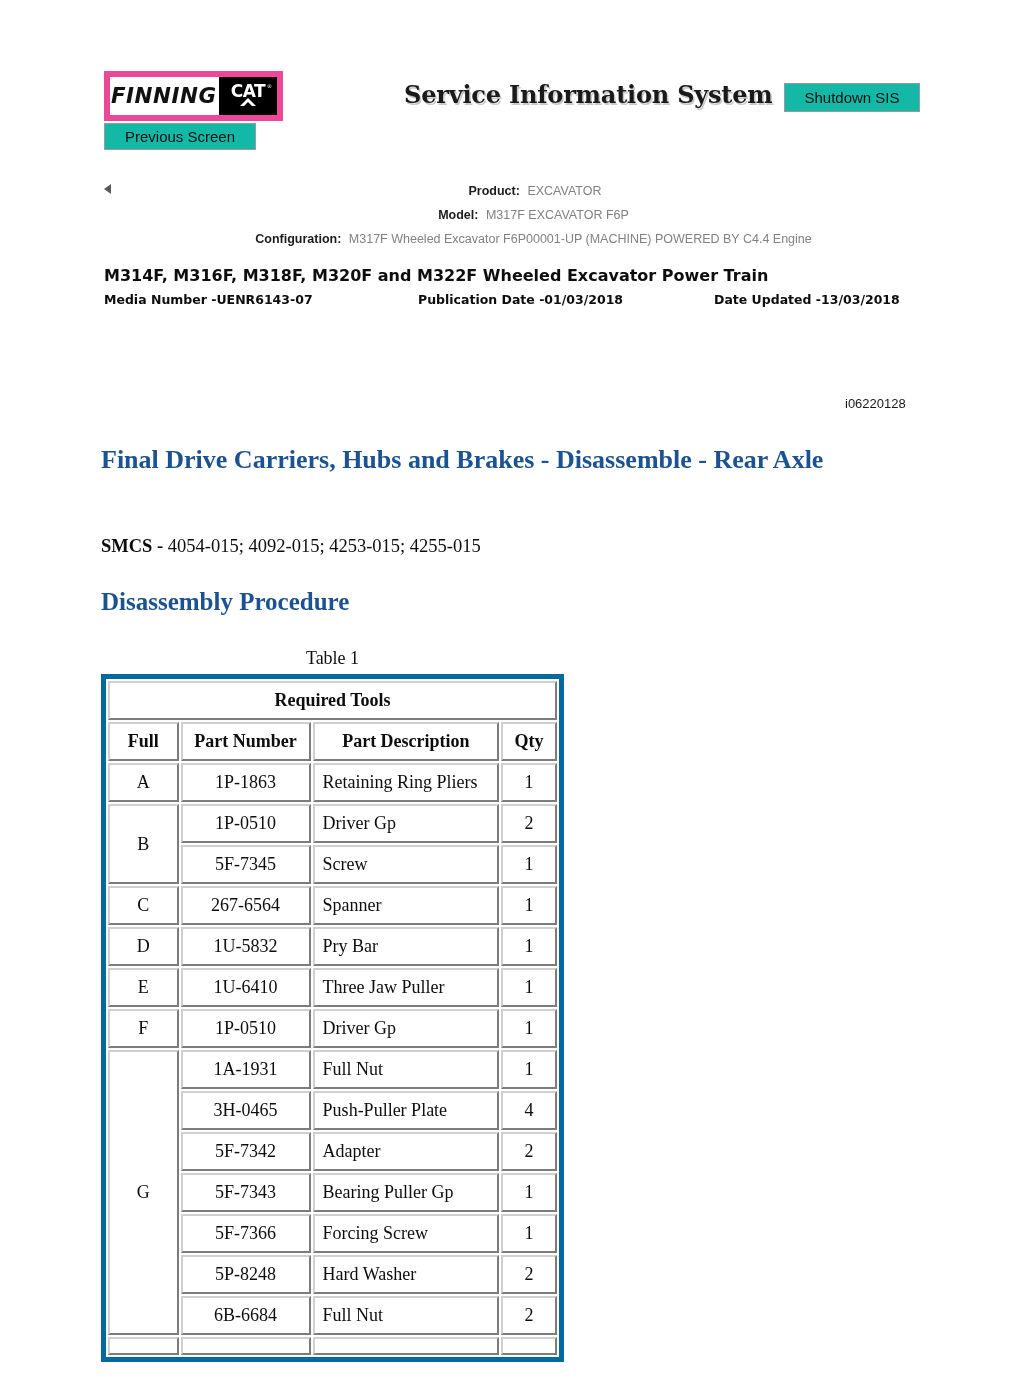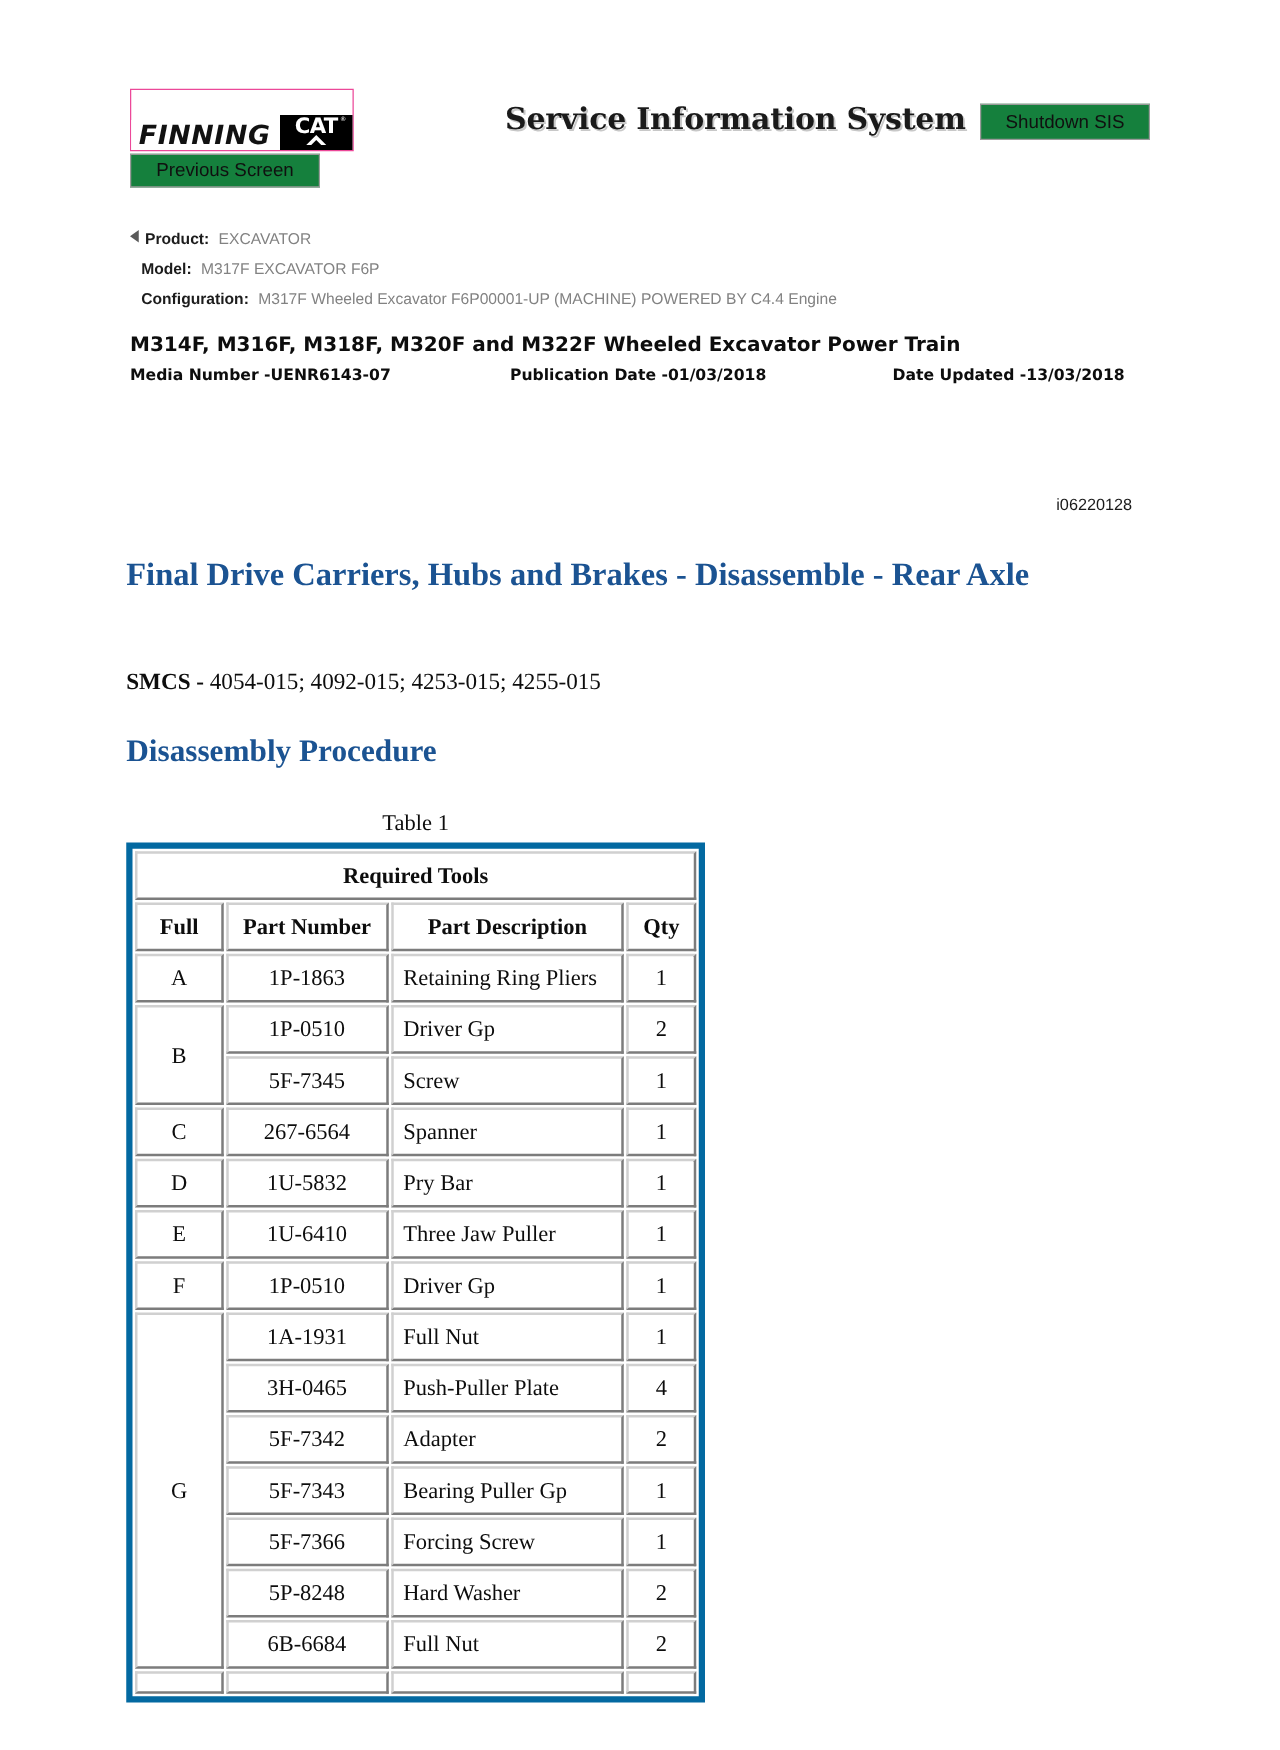--- a/index.html
+++ b/index.html
@@ -24,24 +24,23 @@
     width: 1024px;
     height: 160px;
   }
   .logo-block {
     position: absolute;
     left: 104px;
     top: 71px;
     width: 179px;
     height: 50px;
     display: flex;
-    border: 1px solid #ec4899;
+    border: 6px solid #ec4899;
     box-sizing: border-box;
     background: #ffffff;
-    align-items: flex-end;
   }
   .logo-finning {
     flex: 1 1 auto;
     display: flex;
     align-items: center;
     justify-content: center;
     background: #ffffff;
     padding-right: 2px;
   }
   .logo-finning-text {
@@ -115,21 +114,21 @@
     letter-spacing: -0.2px;
     color: #1a1a1a;
     text-shadow: 1.5px 1.5px 0 #c8c8c8;
     white-space: nowrap;
   }
 
   .btn {
     position: absolute;
     box-sizing: border-box;
     border: 1px solid #9a9a9a;
-    background: #15803d;
+    background: #14b8a6;
     font-family: "Liberation Sans", sans-serif;
     font-size: 15px;
     color: #101010;
     display: flex;
     align-items: center;
     justify-content: center;
     cursor: pointer;
   }
   .btn-shutdown {
     left: 784px;
@@ -149,20 +148,21 @@
     position: absolute;
     left: 104px;
     top: 179px;
     width: 850px;
     font-family: "Liberation Sans", sans-serif;
     font-size: 12.5px;
   }
   .bc-row {
     line-height: 24px;
     white-space: nowrap;
+    text-align: center;
   }
   .bc-row.r1 { padding-left: 12px; }
   .bc-row.r2 { padding-left: 9px; }
   .bc-row.r3 { padding-left: 9px; }
   .bc-label {
     font-weight: 700;
     color: #1c1c1c;
   }
   .bc-value {
     color: #828282;
@@ -205,21 +205,21 @@
     position: relative;
     height: 22px;
     margin-top: 4px;
     font-family: "DejaVu Sans", sans-serif;
     font-weight: 700;
     font-size: 12.5px;
     color: #0d0d0d;
     text-align: center;
   }
   .dl-media    { position: absolute; left: 0px;   top: 0; }
-  .dl-pubdate  { position: absolute; left: 304px; top: 0; }
+  .dl-pubdate  { position: absolute; left: 314px; top: 0; }
   .dl-updated  { position: absolute; left: 610px; top: 0; }
 
   .doc-id {
     position: absolute;
     left: 845px;
     top: 396px;
     font-family: "Liberation Sans", sans-serif;
     font-size: 13px;
     color: #1a1a1a;
   }

